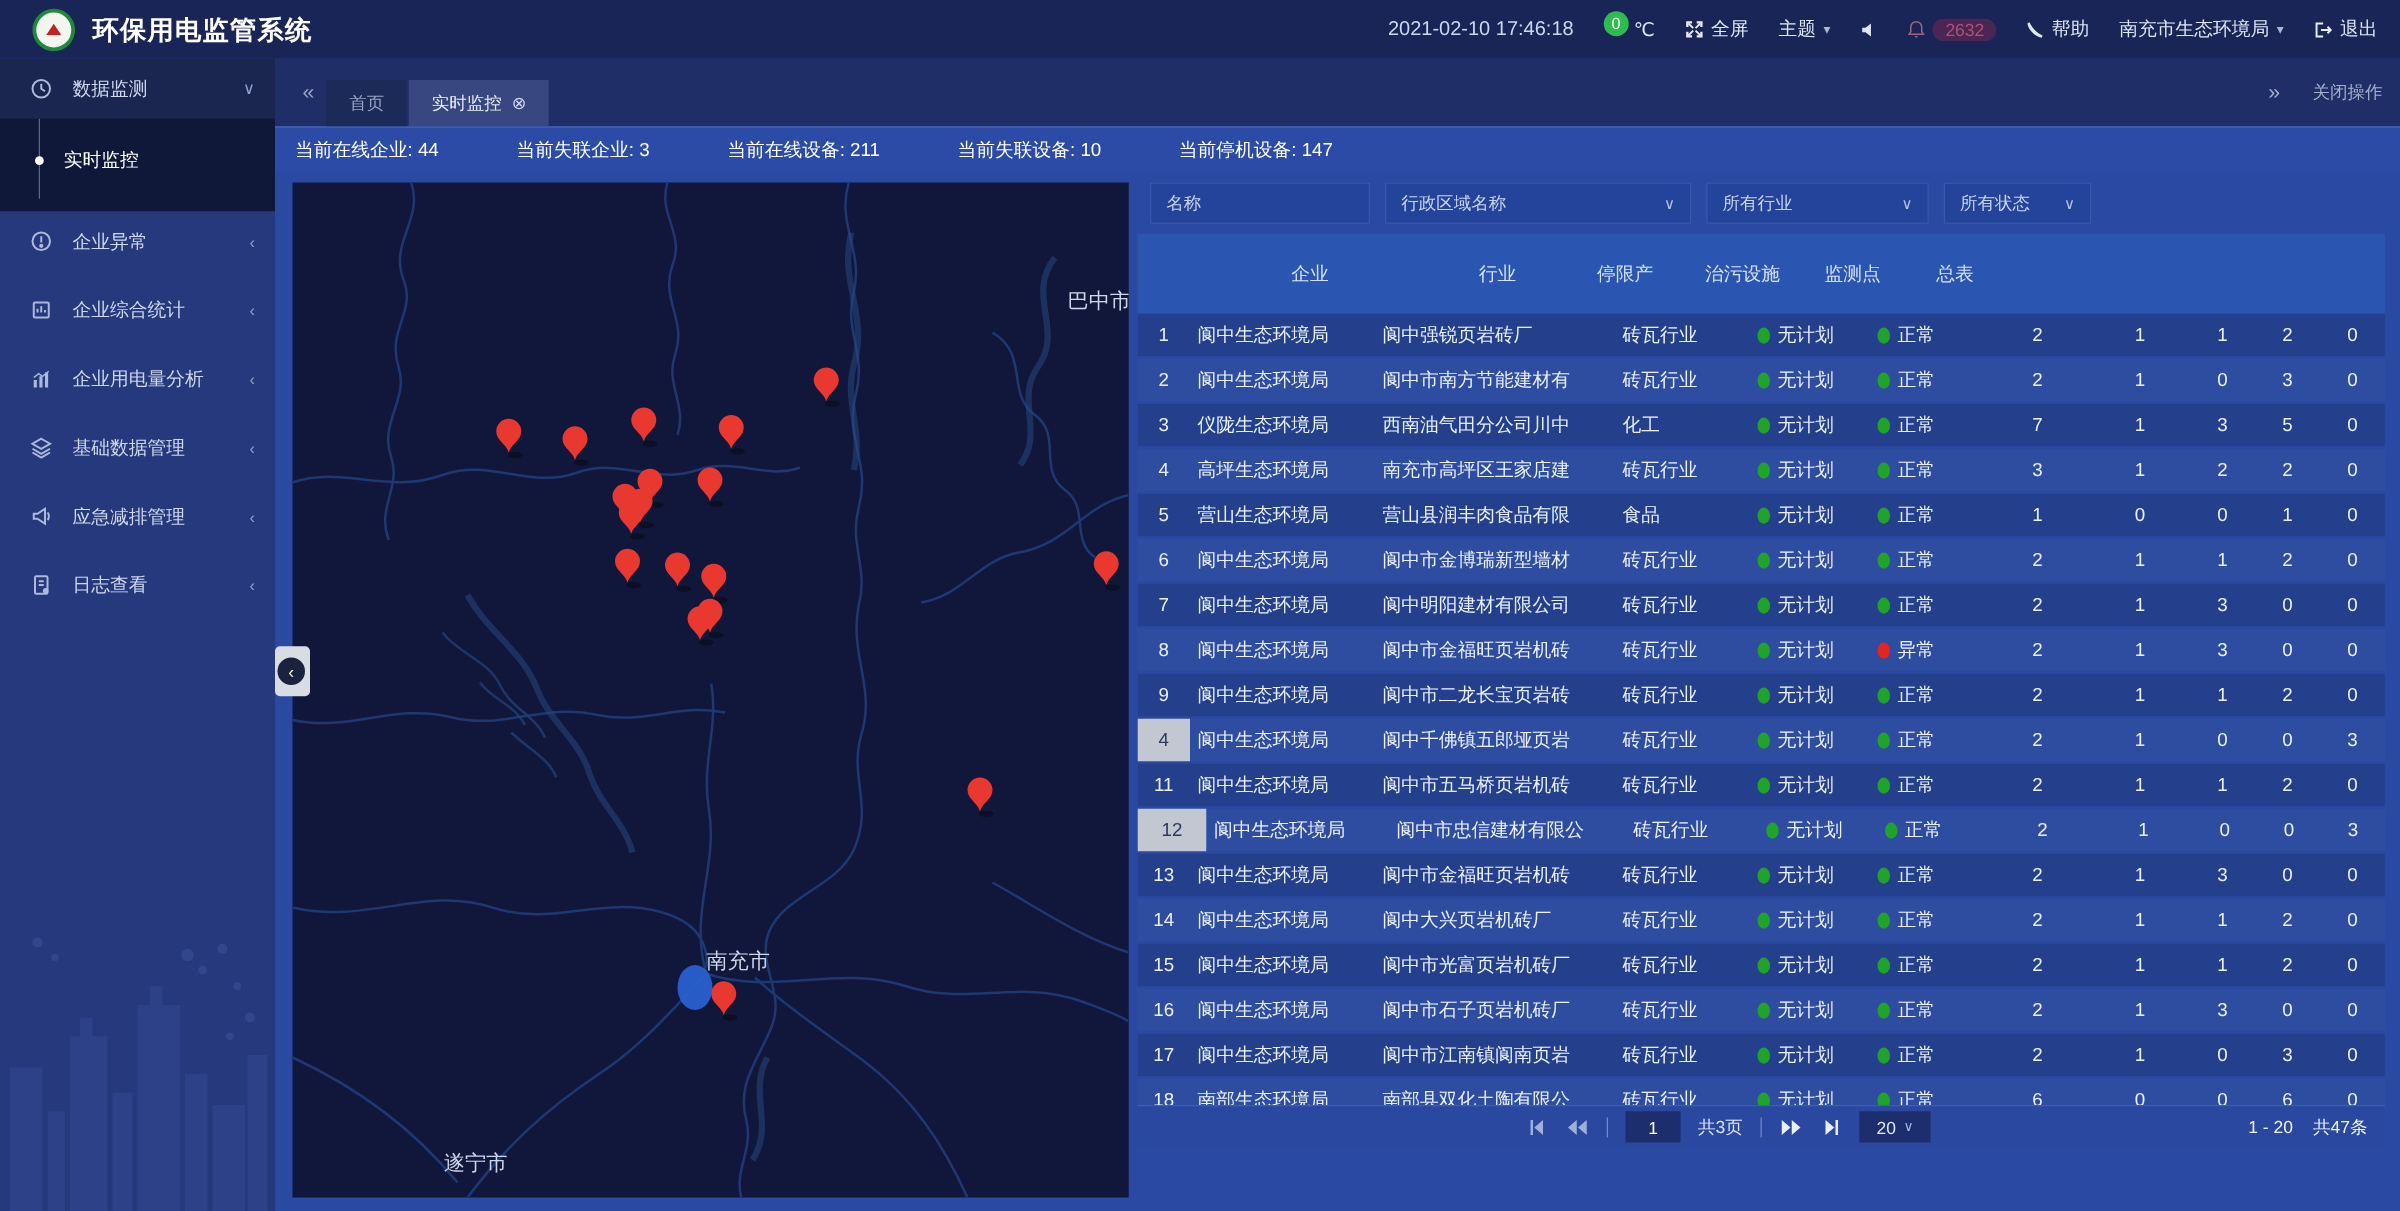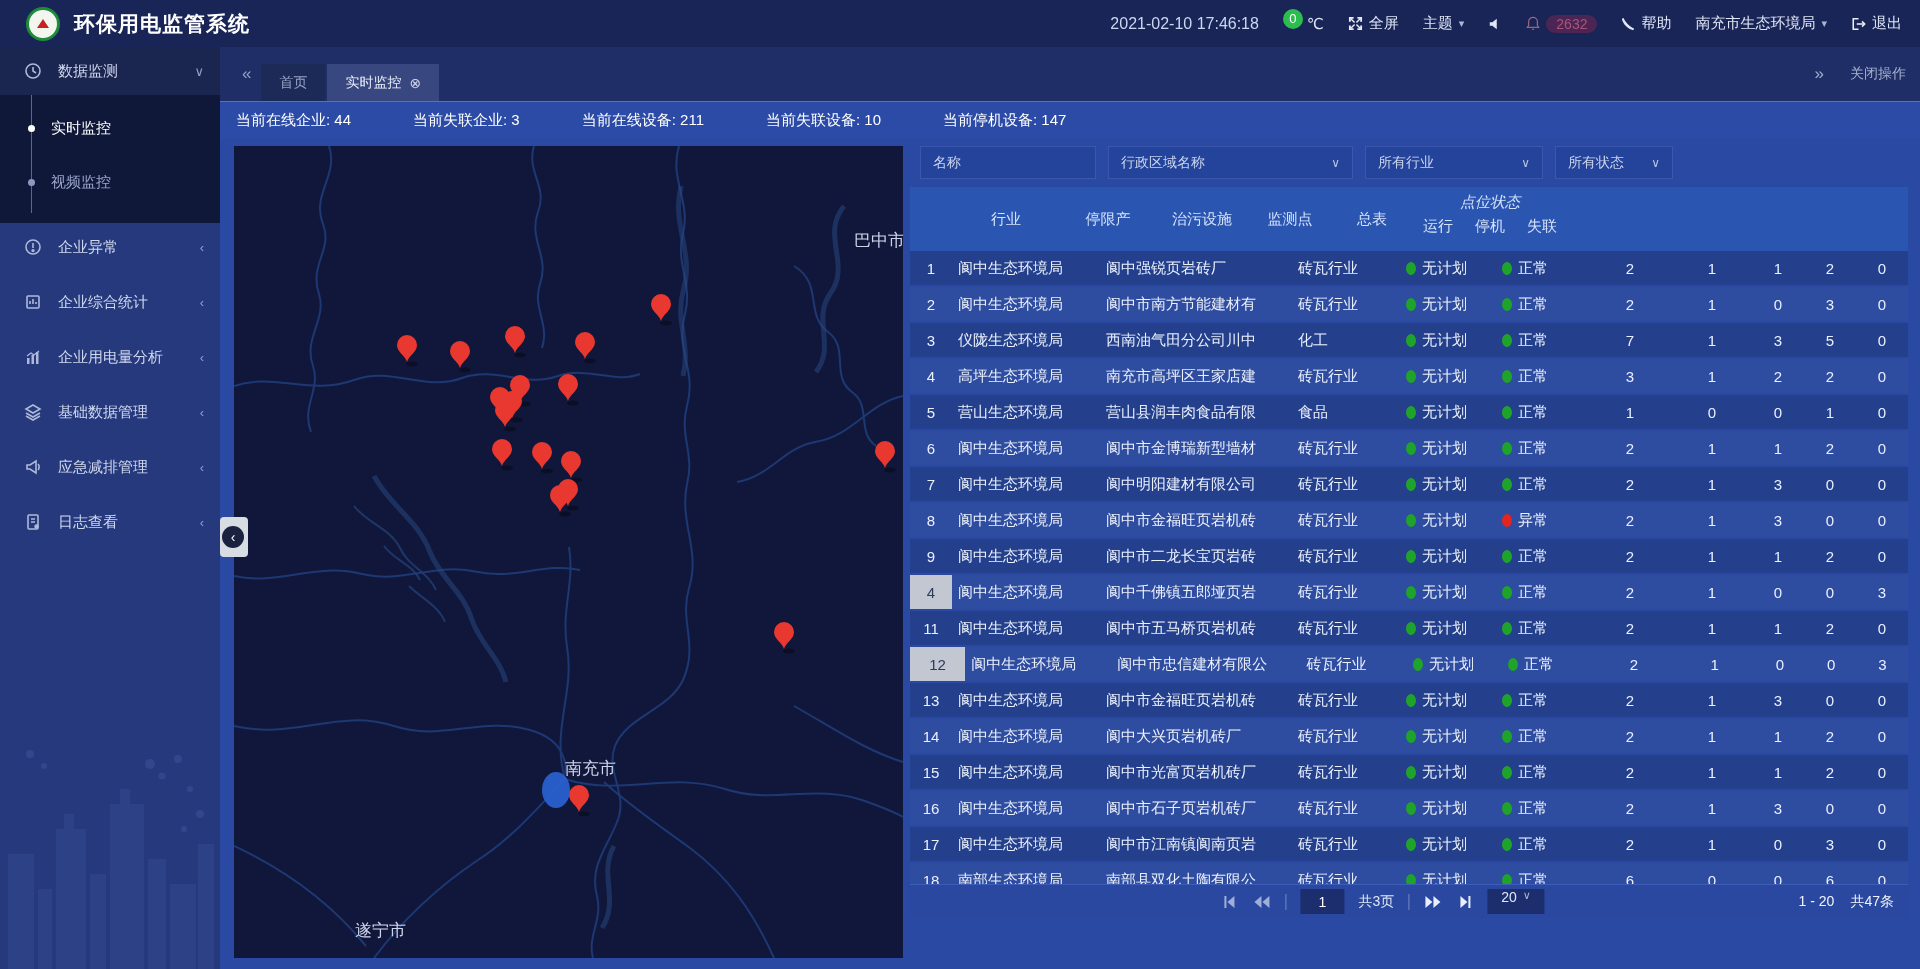--- a/index.html
+++ b/index.html
@@ -98,21 +98,21 @@
   .g-num.hl { background:#c2c7d2; color:#2c3a5e; }
   .dot { width:10px; height:13px; border-radius:50%; margin-right:6px; flex:none; }
 
   .pagination { height:34px; flex:none; background:#2a48a0; border-top:1px solid #3d5db8;
                 display:flex; align-items:center; font-size:14px; color:#dfe7f8; position:relative; }
   .pg-center { position:absolute; left:50%; transform:translateX(-58%); display:flex; align-items:center; gap:14px; }
   .pg-btn { display:flex; align-items:center; cursor:pointer; }
   .pg-divider { width:1px; height:16px; background:#7688c0; }
   .pg-input { width:44px; height:25px; background:#1c2e6e; border:none; color:#fff; text-align:center;
               font-size:14px; font-family:inherit; }
-  .pg-select { height:25px; background:#1c2e6e; display:flex; gap:6px; padding:0 14px; cursor:pointer; }
+  .pg-select { height:25px; background:#1c2e6e; display:flex; align-items:center; gap:6px; padding:0 14px; cursor:pointer; }
   .pg-right { margin-left:auto; display:flex; gap:16px; padding-right:14px; color:#f0f4fe; }
 </style>
 </head>
 <body>
 
 <div class="app">
 
   <header class="topbar">
     <div class="logo">
         <div class="peak"></div>
@@ -183,21 +183,20 @@
               <svg width="18" height="18" viewBox="0 0 18 18" fill="none" stroke="currentColor" stroke-width="1.6">
                 <circle cx="9" cy="9" r="7"></circle>
                 <path d="M9 5v4l3 2"></path>
               </svg>
             </span>
             <span class="mi-label">数据监测</span>
             <span class="mi-arrow">∨</span>
           </div>
           <div class="submenu">
             <div class="submenu-item active">实时监控</div>
-            <div class="submenu-item">视频监控</div>
           </div>
         </div>
         <div class="menu-group">
           <div class="menu-item">
             <span class="mi-icon">
               <svg width="18" height="18" viewBox="0 0 18 18" fill="none" stroke="currentColor" stroke-width="1.6">
                 <circle cx="9" cy="9" r="7"></circle>
                 <path d="M9 5v5"></path>
                 <circle cx="9" cy="12.6" r="0.9" fill="currentColor"></circle>
               </svg>
@@ -451,33 +450,26 @@
           <span class="caret">∨</span>
         </div>
         <div class="f-box f-select" style="width:118px;">
           <span>所有状态</span>
           <span class="caret">∨</span>
         </div>
       </div>
 
       <div class="grid-header" id="grid-header">
           <div class="gh-cell" style="width:42px"></div>
+          <div class="gh-cell" style="width:192px">企业</div>
           <div class="gh-cell" style="width:108px">行业</div>
           <div class="gh-cell" style="width:96px">停限产</div>
           <div class="gh-cell" style="width:92px">治污设施</div>
           <div class="gh-cell" style="width:84px">监测点</div>
           <div class="gh-cell" style="width:80px">总表</div>
-          <div class="gh-group" style="width:156px">
-            <div class="gh-group-label">点位状态</div>
-            <div class="gh-group-sub">
-              <div class="gh-sub-cell" style="width:52px">运行</div>
-              <div class="gh-sub-cell" style="width:52px">停机</div>
-              <div class="gh-sub-cell" style="width:52px">失联</div>
-            </div>
-          </div>
         </div>
       <div class="grid-body" id="grid-body">
           <div class="g-row dark">
             <div class="g-cell g-num" style="width:42px">1</div>
             <div class="g-cell left" style="width:148px">阆中生态环境局</div>
             <div class="g-cell left" style="width:192px">阆中强锐页岩砖厂</div>
             <div class="g-cell left" style="width:108px">砖瓦行业</div>
             <div class="g-cell left" style="width:96px"><span class="dot" style="background:#1fa32b"></span>无计划</div>
             <div class="g-cell left" style="width:92px"><span class="dot" style="background:#1fa32b"></span>正常</div>
             <div class="g-cell center" style="width:84px">2</div>

